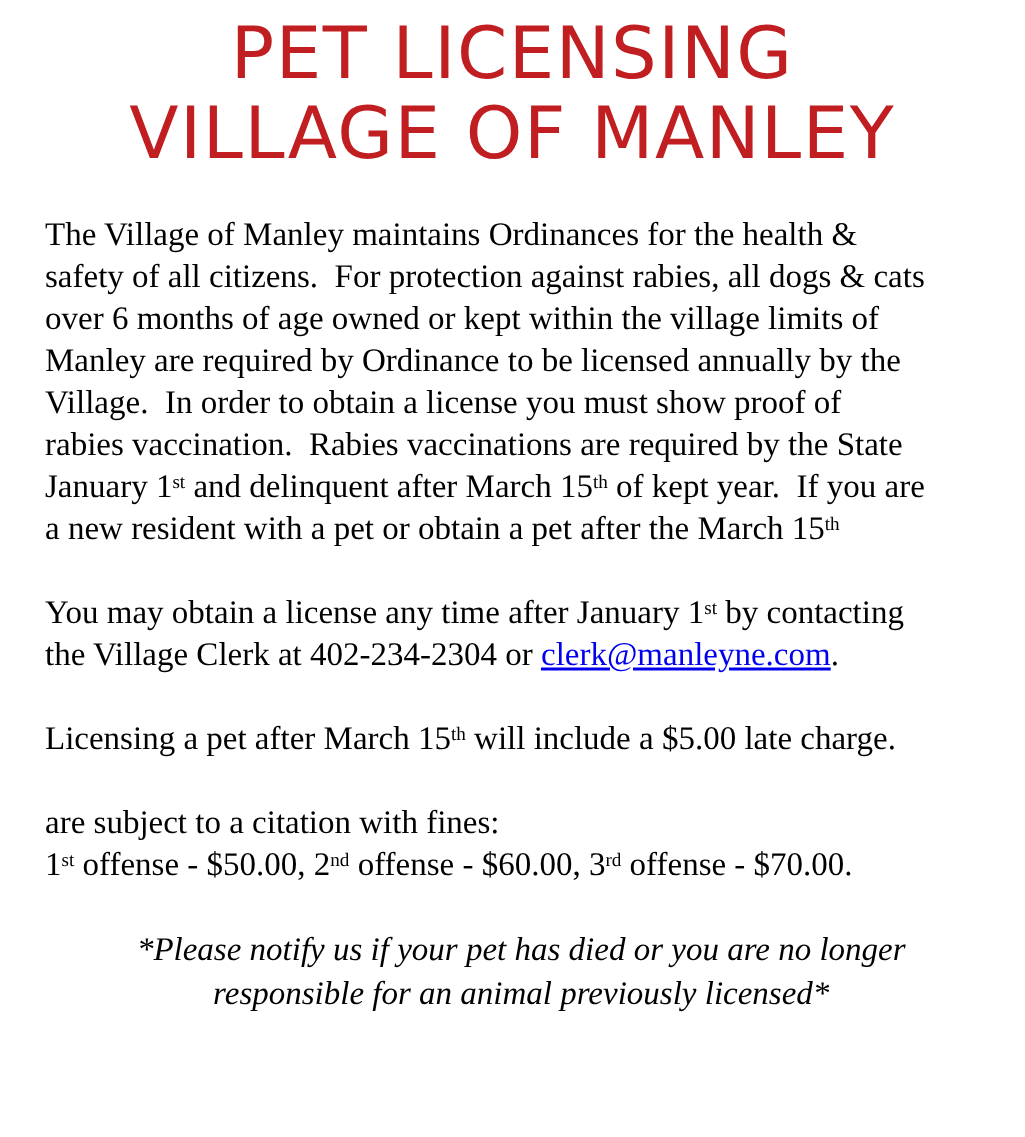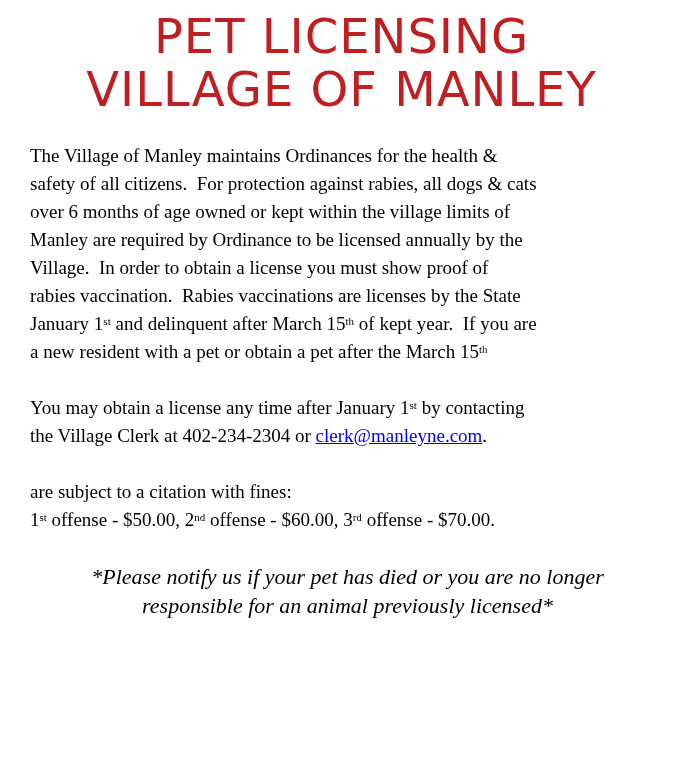--- a/index.html
+++ b/index.html
@@ -26,21 +26,21 @@
     font-size: 48px;
     line-height: 53px;
     letter-spacing: 1px;
     font-weight: 500;
     color: var(--title-color, #c01e20);
     white-space: pre;
   }
   .doc-body {
     margin-top: 26px;
     padding-left: 30px;
-    font-size: 19px;
+    font-size: 22px;
   }
   .paragraph {
     margin: 0 0 28px 0;
   }
   .line {
     white-space: pre;
     line-height: 28px;
     height: 28px;
   }
   sup {
@@ -76,27 +76,30 @@
     <div class="title-line">VILLAGE OF MANLEY</div>
   </div>
 
   <div class="doc-body">
     <div class="paragraph">
         <div class="line"><span>The Village of Manley maintains Ordinances for the health &amp;</span></div>
         <div class="line"><span>safety of all citizens.  For protection against rabies, all dogs &amp; cats</span></div>
         <div class="line"><span>over 6 months of age owned or kept within the village limits of</span></div>
         <div class="line"><span>Manley are required by Ordinance to be licensed annually by the</span></div>
         <div class="line"><span>Village.  In order to obtain a license you must show proof of</span></div>
-        <div class="line"><span>rabies vaccination.  Rabies vaccinations are licenses by the State</span></div>
+        <div class="line"><span>rabies vaccination.  Rabies vaccinations are required by the State</span></div>
         <div class="line"><span>January 1</span><sup>st</sup><span> and delinquent after March 15</span><sup>th</sup><span> of kept year.  If you are</span></div>
         <div class="line"><span>a new resident with a pet or obtain a pet after the March 15</span><sup>th</sup></div>
       </div>
     <div class="paragraph">
         <div class="line"><span>You may obtain a license any time after January 1</span><sup>st</sup><span> by contacting</span></div>
         <div class="line"><span>the Village Clerk at 402-234-2304 or </span><a href="mailto:clerk@manleyne.com">clerk@manleyne.com</a><span>.</span></div>
+      </div>
+    <div class="paragraph">
+        <div class="line"><span>Licensing a pet after March 15</span><sup>th</sup><span> will include a $5.00 late charge.</span></div>
       </div>
     <div class="paragraph">
         <div class="line"><span>are subject to a citation with fines:</span></div>
         <div class="line"><span>1</span><sup>st</sup><span> offense - $50.00, 2</span><sup>nd</sup><span> offense - $60.00, 3</span><sup>rd</sup><span> offense - $70.00.</span></div>
       </div>
   </div>
 
   <div class="footer-note">
     <div class="fline">*Please notify us if your pet has died or you are no longer</div>
     <div class="fline">responsible for an animal previously licensed*</div>

